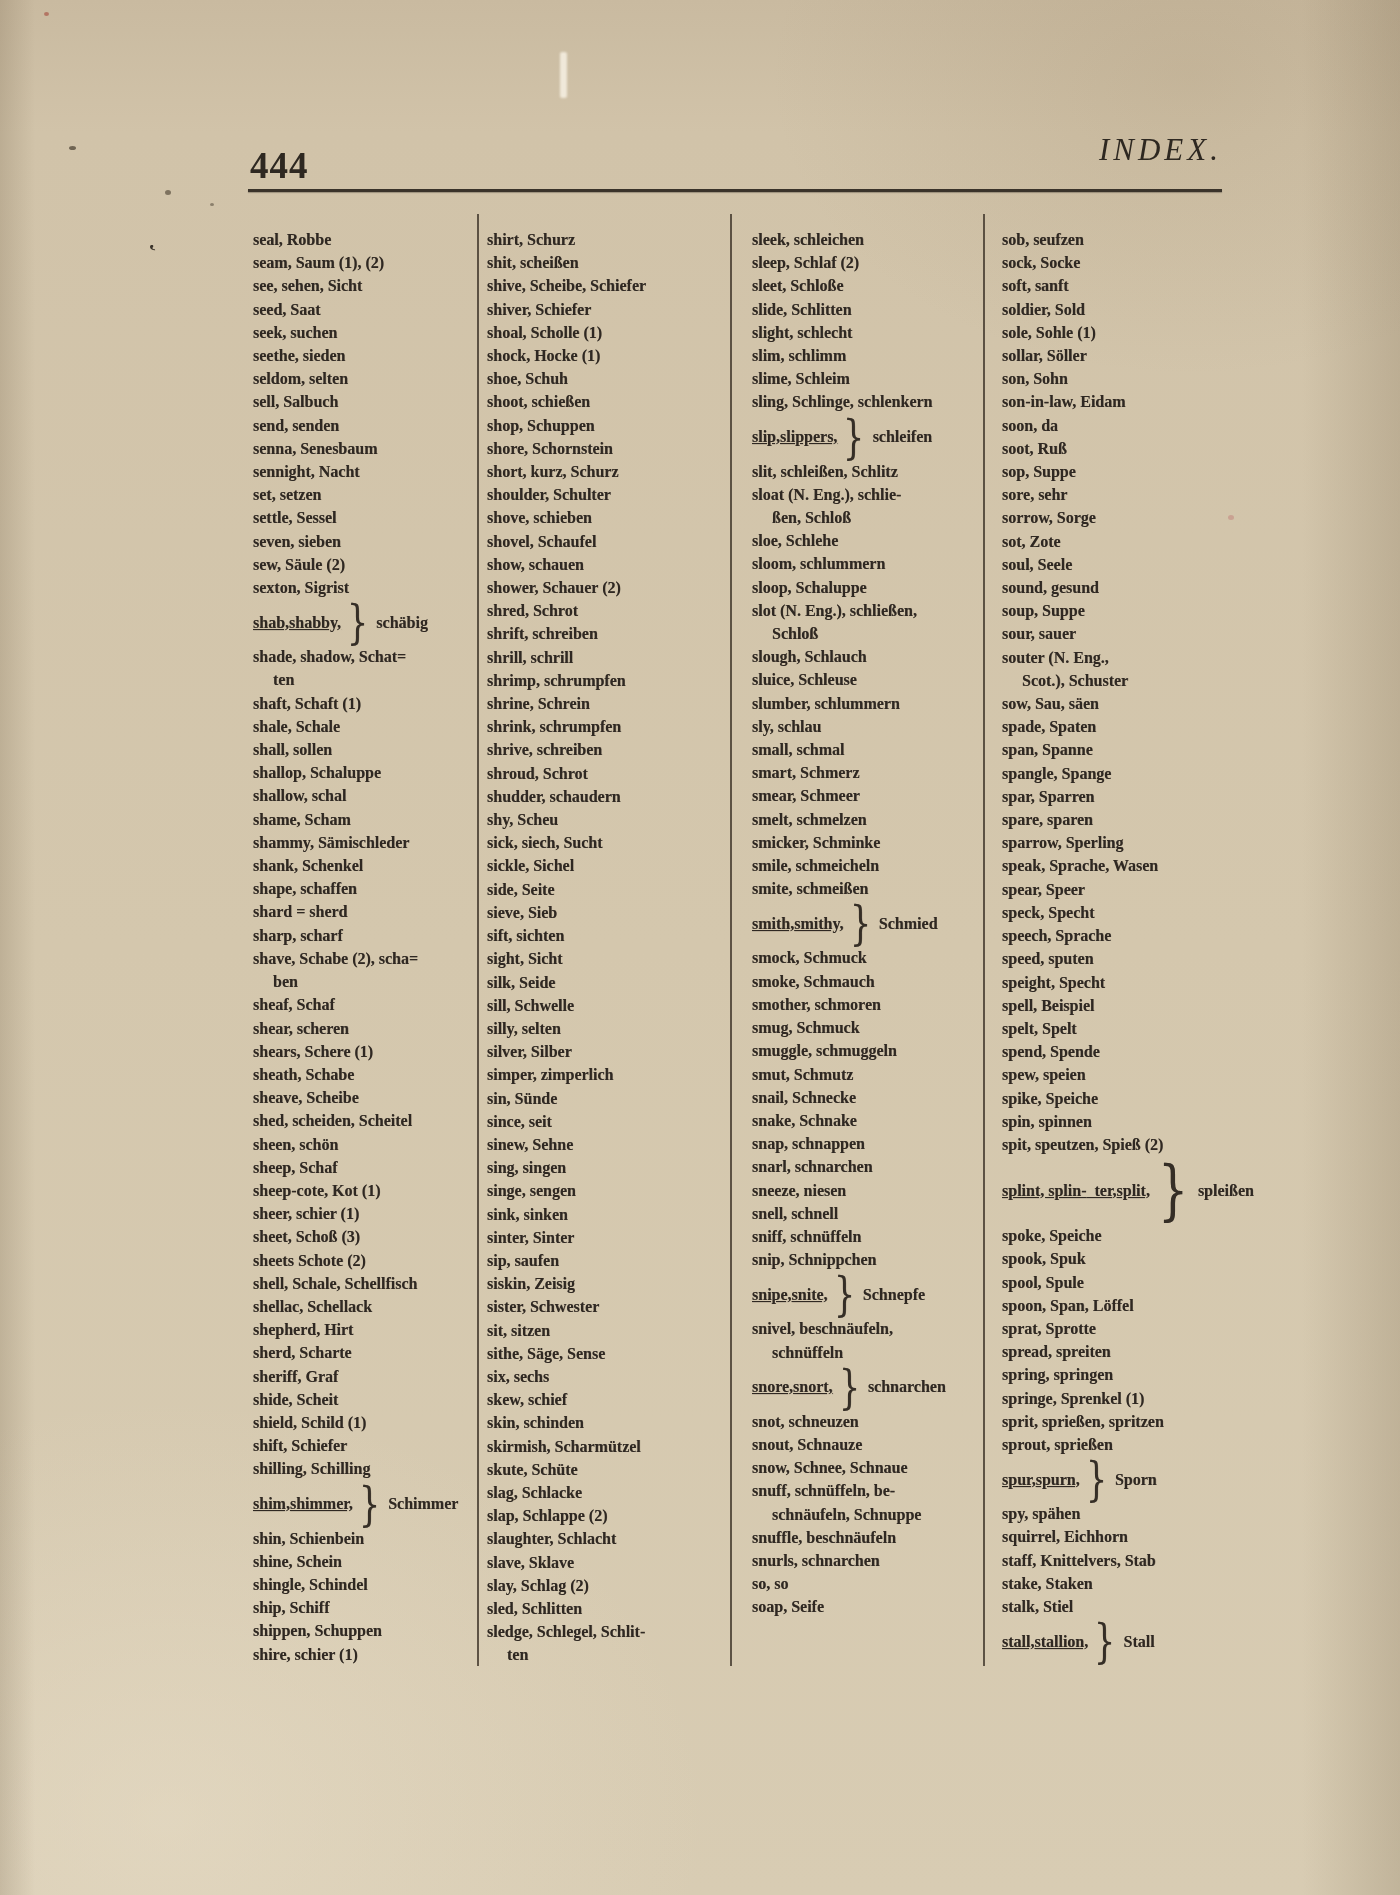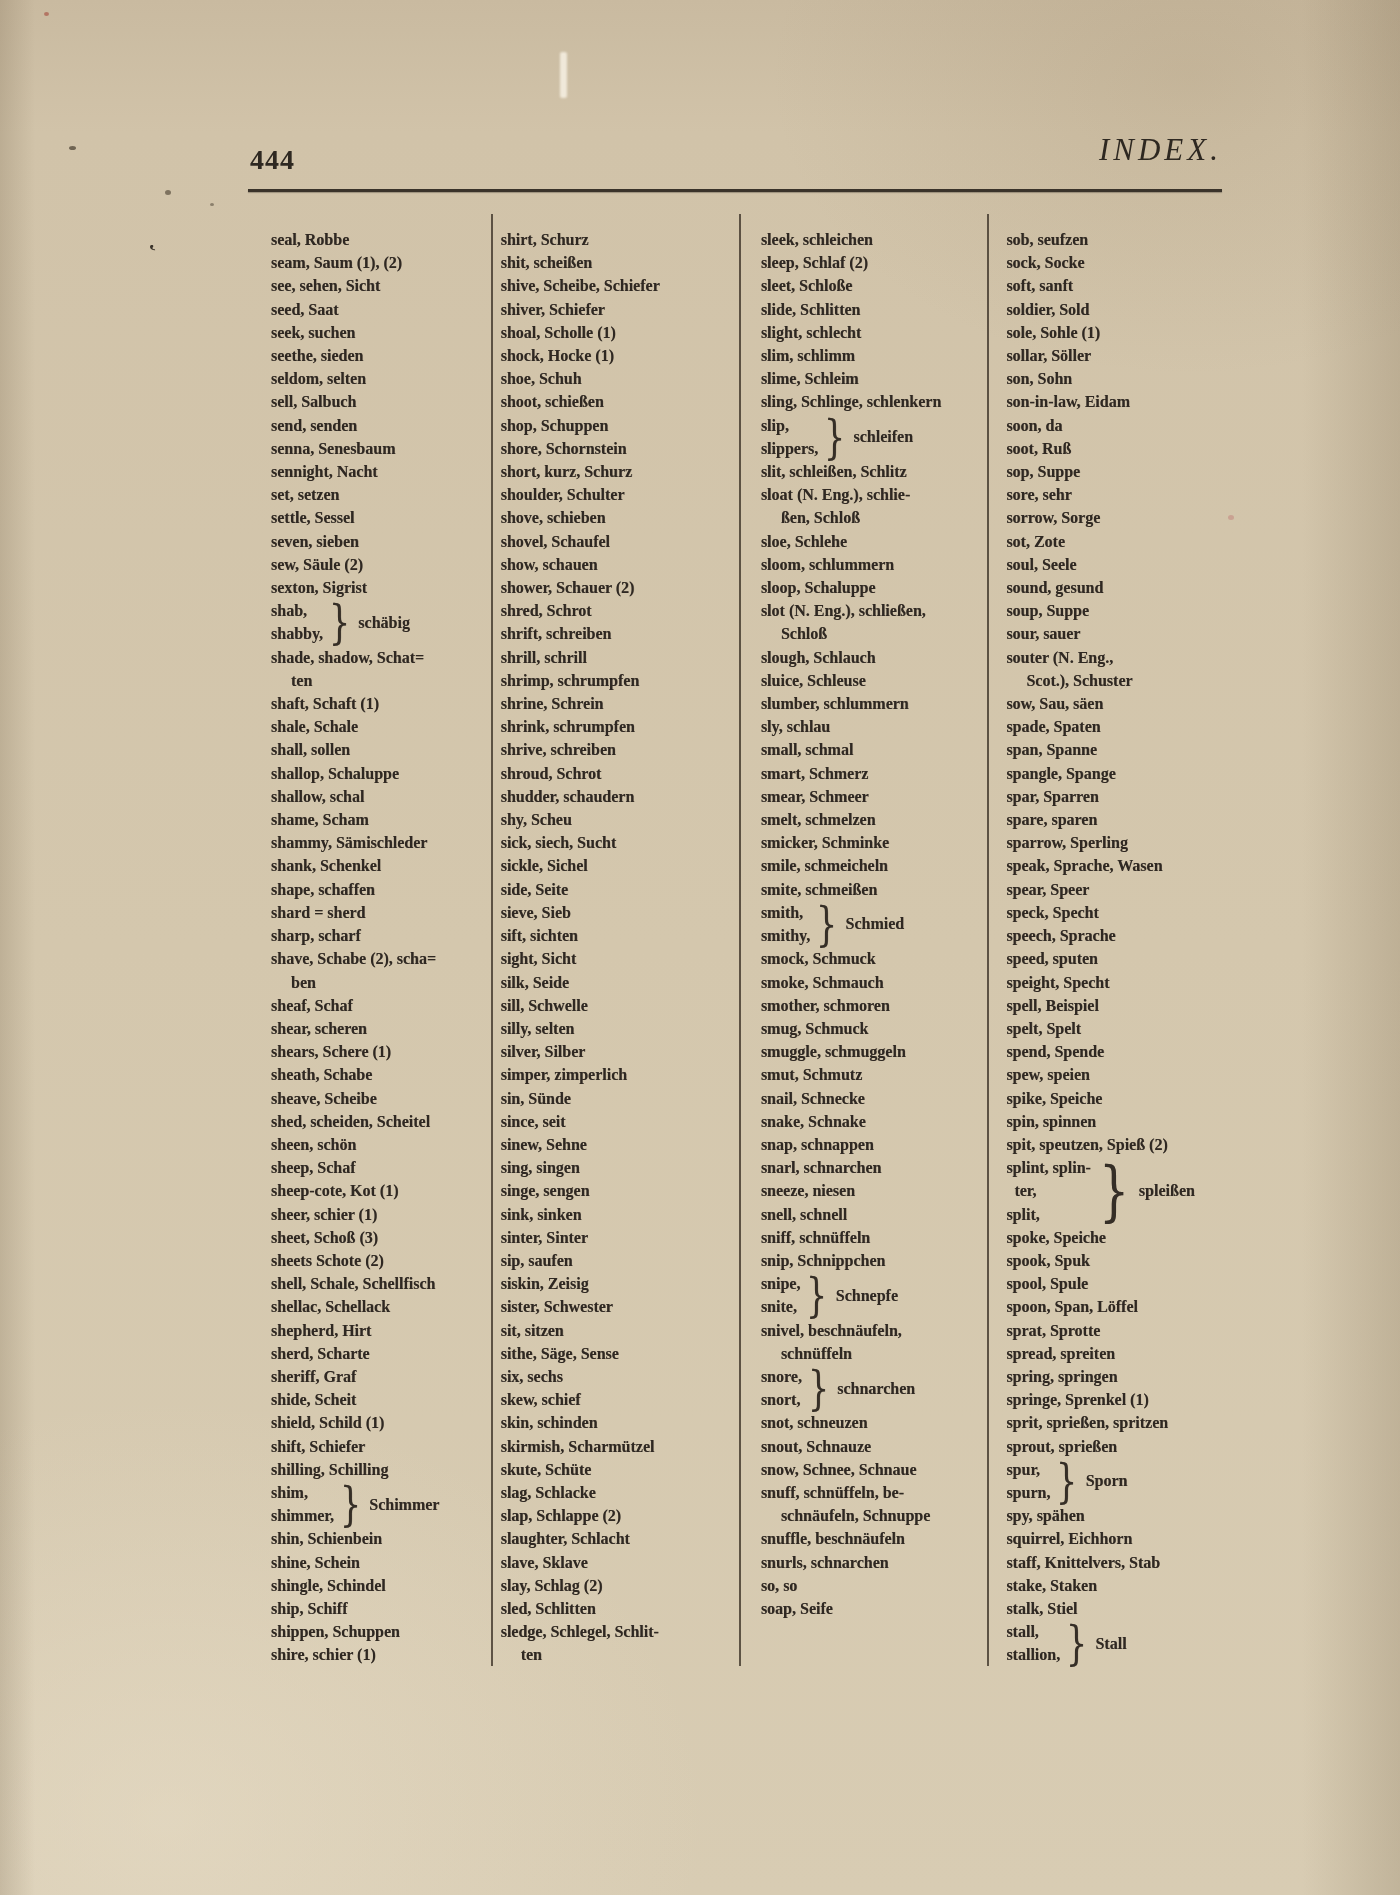--- a/index.html
+++ b/index.html
@@ -11,47 +11,47 @@
   .page{
     position:relative;width:1400px;height:1895px;
     background:
       linear-gradient(90deg, rgba(90,72,48,.18) 0%, rgba(90,72,48,0) 2.5%, rgba(90,72,48,0) 93%, rgba(100,82,55,.20) 100%),
       radial-gradient(ellipse 900px 700px at 12% 96%, rgba(236,226,205,.45), rgba(236,226,205,0) 60%),
       radial-gradient(ellipse 700px 500px at 85% 4%, rgba(150,128,95,.18), rgba(150,128,95,0) 60%),
       linear-gradient(180deg,#c9baa0 0%,#d1c3a9 7%,#d4c7ad 50%,#d8ccb3 100%);
   }
   .pageno{
     position:absolute;left:250px;top:144px;
-    font-size:28px;font-weight:bold;letter-spacing:1px;color:#2e2821;
+    font-size:37px;font-weight:bold;letter-spacing:1px;color:#2e2821;
   }
   .title{
     position:absolute;left:248px;top:132px;width:974px;text-align:right;
     font-size:31px;font-style:italic;letter-spacing:4px;color:#2e2821;
   }
   .head-rule{
     position:absolute;left:248px;top:189px;width:974px;height:3px;
     background:#3a332a;box-shadow:0 1px 1px rgba(58,51,42,.35);
   }
   .columns{
     position:absolute;left:253px;top:214px;width:969px;height:1452px;
     display:flex;align-items:stretch;
     color:#2f2822;font-size:16px;font-weight:bold;line-height:23.2px;
     text-shadow:0.3px 0.3px 0.4px rgba(44,36,28,.45);
   }
   .col{box-sizing:border-box;padding-top:14px;}
-  .col1{width:224px;padding-right:6px;margin-left:18px;}
+  .col1{width:224px;padding-right:6px;}
   .col2{width:253px;padding-left:8px;padding-right:4px;border-left:2px solid rgba(62,53,41,.8);}
   .col3{width:253px;padding-left:20px;padding-right:4px;border-left:2px solid rgba(62,53,41,.8);}
   .col4{width:239px;padding-left:17px;border-left:2px solid rgba(62,53,41,.8);}
   .entry{
     padding-left:20px;text-indent:-20px;
     white-space:pre-wrap;
   }
   .brace-row{display:flex;align-items:center;}
-  .brace-words{display:flex;flex-direction:column;white-space:pre;}
+  .brace-words{display:flex;flex-direction:row;white-space:pre;text-decoration:underline;}
   .brace-glyph{
     font-family:"DejaVu Serif",serif;font-weight:normal;
     font-size:46px;line-height:46px;transform:scaleX(.72);
     margin:0 1px 0 2px;color:#352e26;
   }
   .brace-glyph.brace3{font-size:66px;line-height:68px;}
   .brace-de{margin-left:3px;}
   .speck{position:absolute;border-radius:50%;}
   .scratch{position:absolute;background:rgba(246,240,227,.85);filter:blur(1px);border-radius:2px;}
   .quote-mark{

